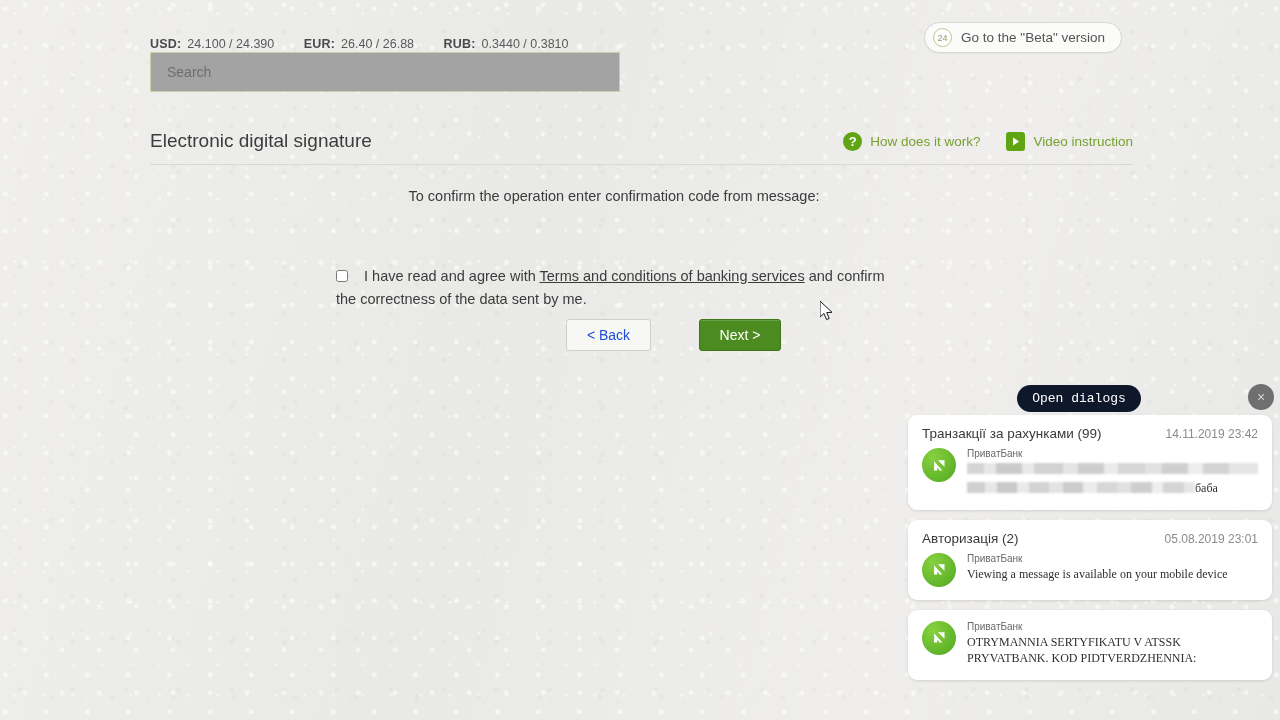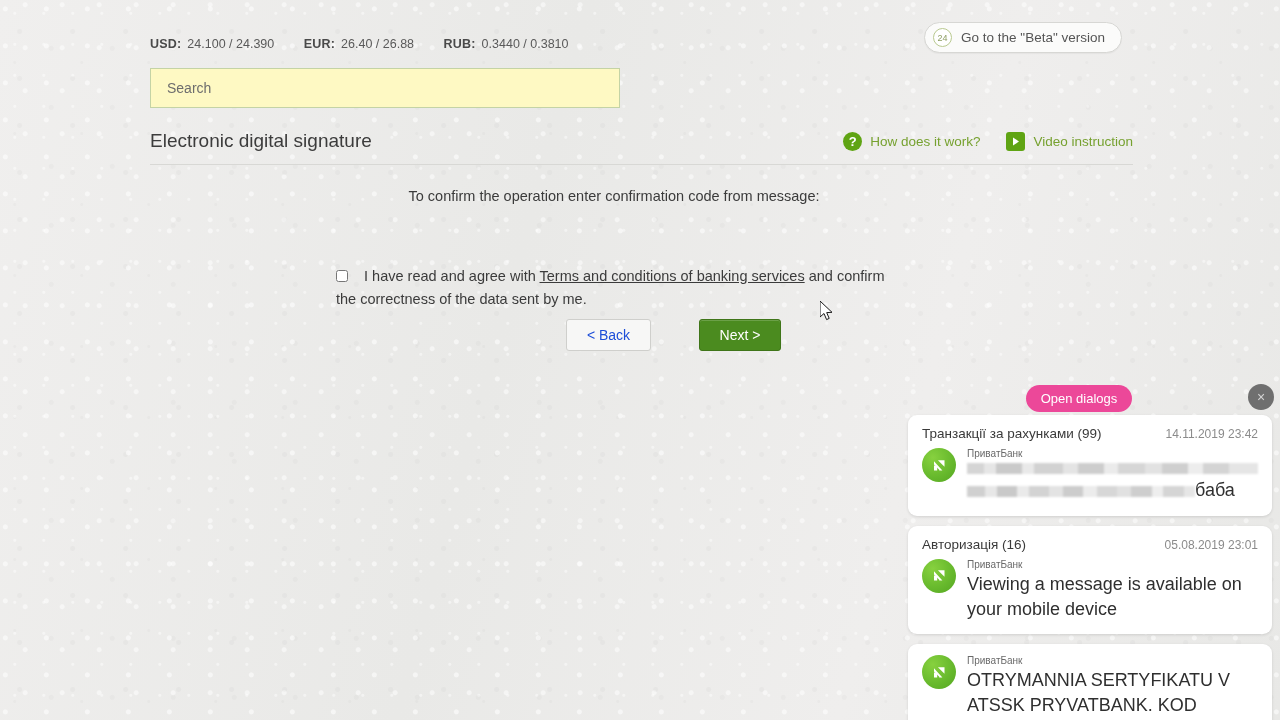--- a/index.html
+++ b/index.html
@@ -56,23 +56,23 @@
     border: 1px solid #b9c98f;
     color: #8d9e62;
     font-size: 9px;
     display: flex; align-items: center; justify-content: center;
     background: #fff;
   }
 
   
   .search-box {
     position: absolute;
-    left: 150px; top: 68px;
+    left: 150px; top: 52px;
     width: 470px; height: 40px;
-    background: #fef9c3;
+    background: #a3a3a3;
     border: 1px solid #c4d3a5;
     display: flex; align-items: center;
     padding: 0 14px;
   }
   .search-box input {
     border: 0; outline: 0;
     width: 100%;
     font-family: "Liberation Sans", sans-serif;
     font-size: 14px;
     color: #444;
@@ -220,27 +220,28 @@
     position: absolute;
     left: 900px; top: 381px;
     width: 380px; height: 339px;
   }
   .dlg-head {
     position: relative;
     height: 34px;
     display: flex; align-items: center; justify-content: center;
   }
   .open-dialogs {
-    background: #ec4899;
+    background: #0f172a;
     color: #fff;
     font-size: 13px;
     padding: 6px 15px;
     border-radius: 14px;
     cursor: pointer;
     margin-right: 22px;
+    font-family: Liberation Mono, monospace;
   }
   .dlg-close {
     position: absolute;
     right: 6px; top: 3px;
     width: 26px; height: 26px;
     border-radius: 50%;
     background: #6f6f6f;
     color: #d5d5d5;
     display: flex; align-items: center; justify-content: center;
     font-size: 14px;
@@ -276,23 +277,24 @@
     display: flex; align-items: center; justify-content: center;
   }
   .avatar svg { display: block; }
   .dlg-content { flex: 1 1 auto; min-width: 0; }
   .dlg-sender {
     font-size: 10px;
     color: #6a6a6a;
     margin-bottom: 2px;
   }
   .dlg-text {
-    font-size: 18px;
+    font-size: 12px;
     color: #2f2f2f;
     line-height: 1.38;
+    font-family: Liberation Serif, serif;
   }
   .blur-line {
     height: 11px;
     margin: 4px 0;
     background-image:
       linear-gradient(90deg,
         #d5d5d5 0 6%, #e6e6e6 6% 10%, #cacaca 10% 19%, #e9e9e9 19% 23%,
         #d2d2d2 23% 33%, #e4e4e4 33% 38%, #cdcdcd 38% 47%, #ebebeb 47% 52%,
         #d6d6d6 52% 61%, #e2e2e2 61% 67%, #cfcfcf 67% 76%, #ededed 76% 81%,
         #d4d4d4 81% 90%, #e5e5e5 90% 100%);
@@ -398,21 +400,21 @@
         <div class="blur-line"></div>
         <div>
           <span class="blur-inline"></span><span class="dlg-text">баба</span>
         </div>
       </div>
     </div>
   </div>
 
   <div class="dlg-card">
     <div class="dlg-card-top">
-      <span class="dlg-title">Авторизація (16)</span>
+      <span class="dlg-title">Авторизація (2)</span>
       <span class="dlg-time">05.08.2019 23:01</span>
     </div>
     <div class="dlg-body">
       <span class="avatar">
         <svg width="17" height="17" viewBox="0 0 17 17">
           <path d="M3 13.5h3.2V11c0-1.3-1-2.4-2.3-2.4H3V13.5z" fill="#ffffff"></path>
           <path d="M8.2 13.5h3.2L3 4.3v3.3l5.2 5.2z" fill="#ffffff"></path>
           <path d="M13.5 3.2H6.9l6.6 6.6V3.2z" fill="#ffffff"></path>
         </svg>
       </span>

